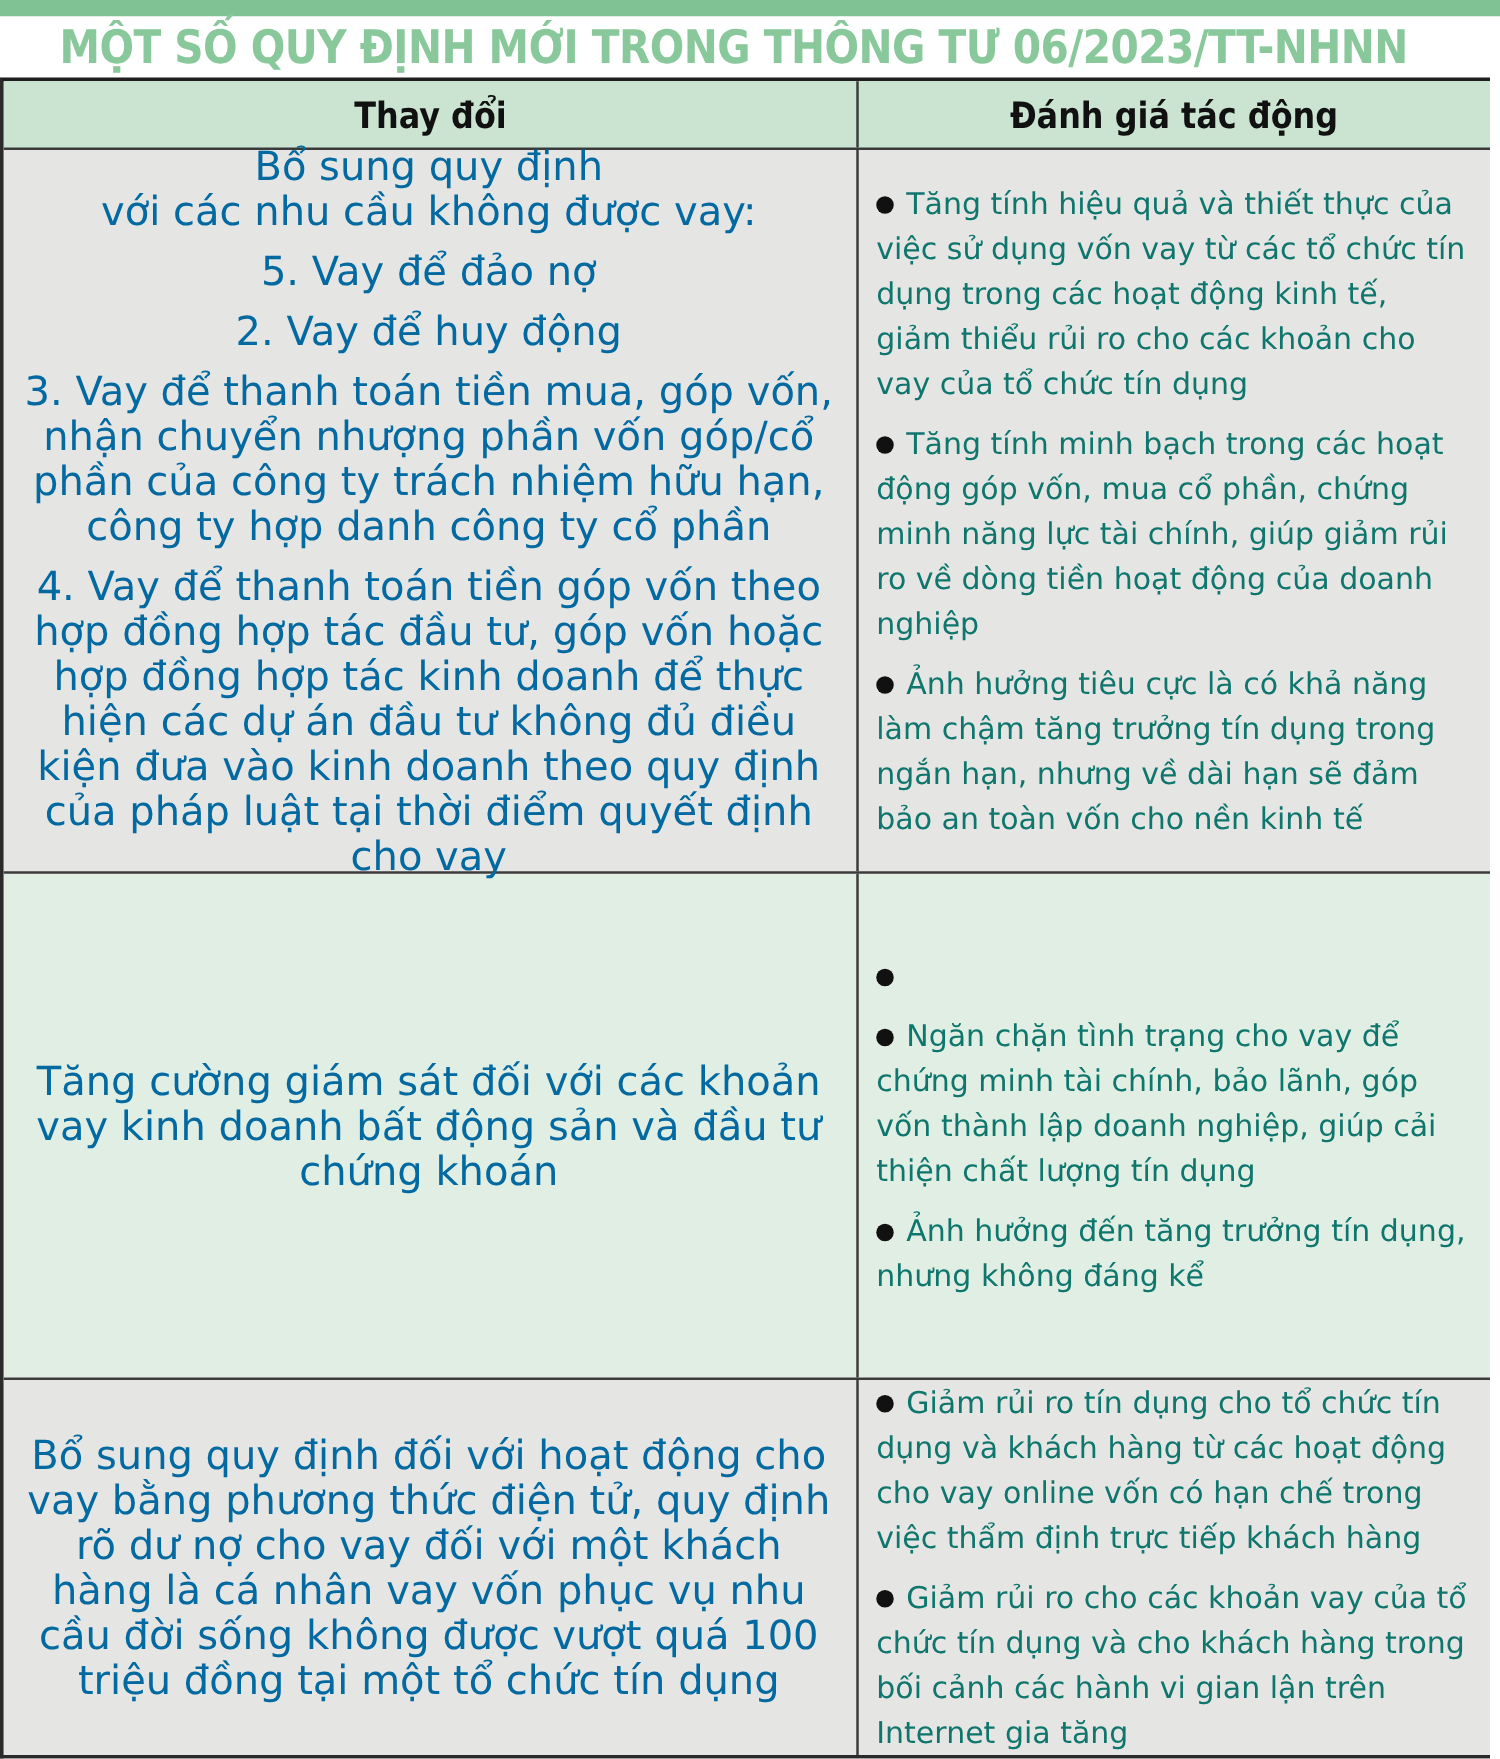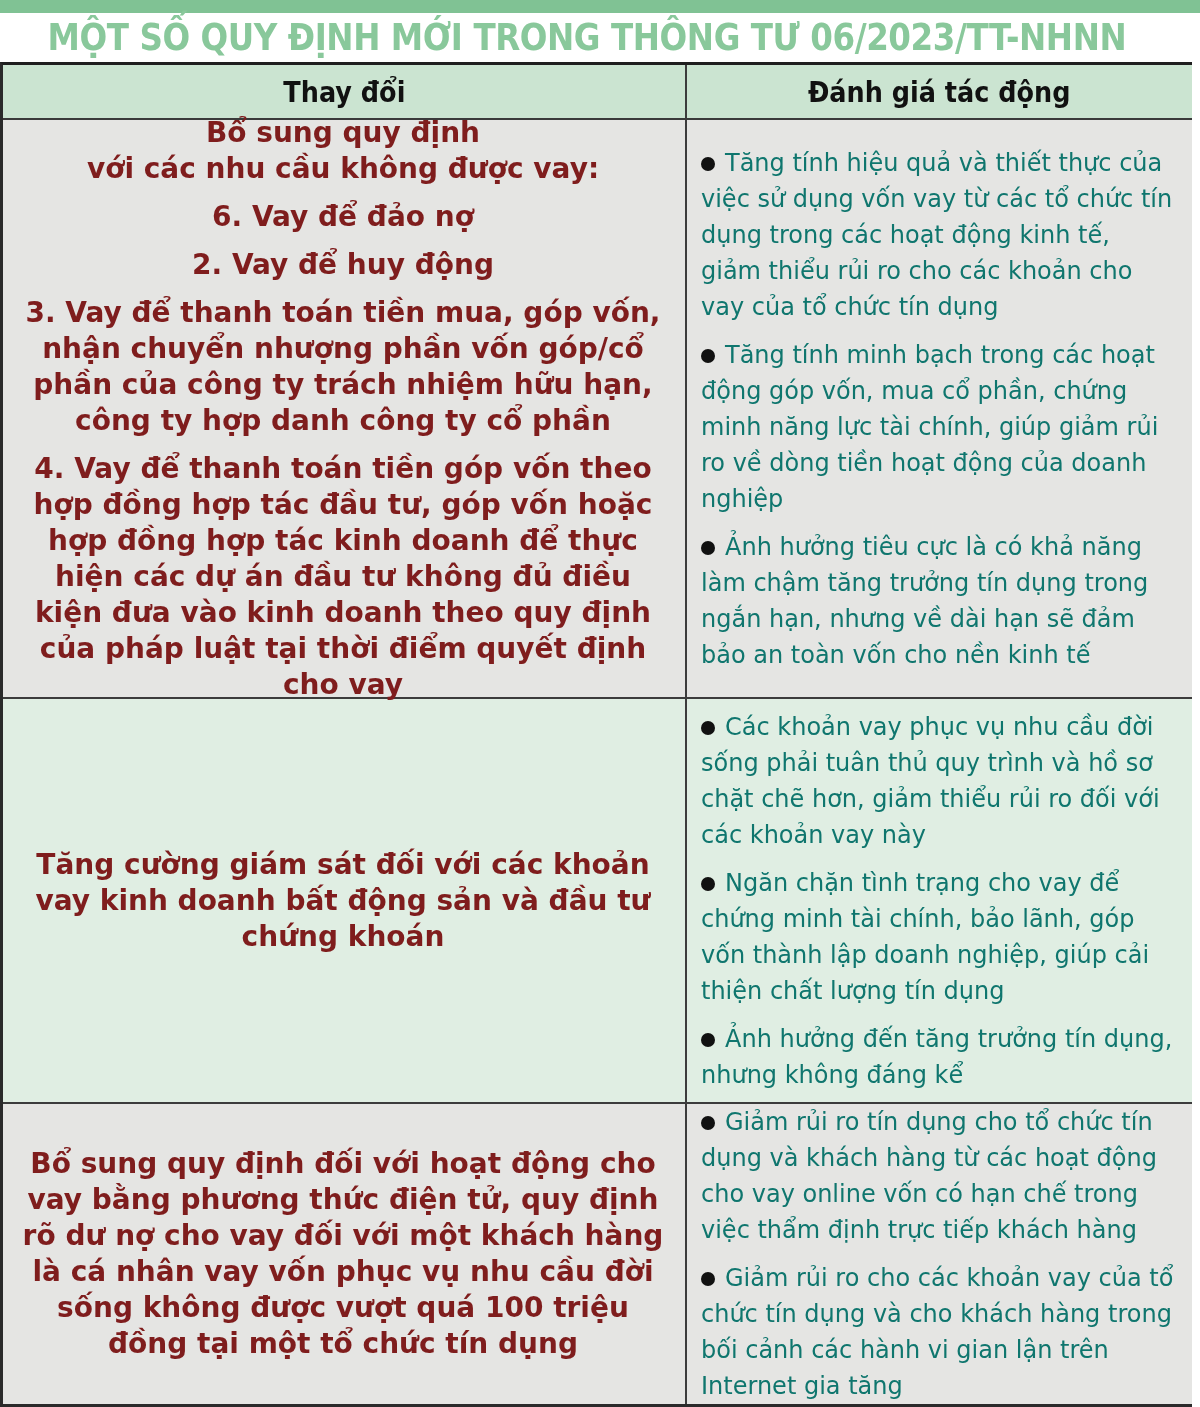--- a/index.html
+++ b/index.html
@@ -59,25 +59,24 @@
   .row1{height:577px;background:#e5e5e3;}
   .row2{height:403px;background:#e0eee3;border-top:2px solid #3c3c3c;}
   .row3{height:300px;background:#e5e5e3;border-top:2px solid #3c3c3c;}
   .td{
     display:flex;flex-direction:column;justify-content:center;
     padding:10px 16px 10px 14px;
     box-sizing:border-box;
   }
   .para{
     margin:6px 0;
-    font-size:28px;
+    font-size:32px;
     line-height:36px;
     white-space:pre-line;
-    color:#7f1d1d;
-    font-weight:bold;
+    color:#0369a1;
   }
   .impact{
     margin:6px 0;
     font-size:24px;
     line-height:36px;
     color:#0f766e;
   }
   .bullet{
     display:inline-block;
     width:14px;height:14px;
@@ -106,38 +105,38 @@
       </div>
       <div class="th col-right">
         <span class="th-text">Đánh giá tác động</span>
       </div>
     </div>
 
     <div class="trow row1">
       <div class="td col-left">
         <p class="para">Bổ sung quy định
 với các nhu cầu không được vay:</p>
-        <p class="para">6. Vay để đảo nợ</p>
+        <p class="para">5. Vay để đảo nợ</p>
         <p class="para">2. Vay để huy động</p>
         <p class="para">3. Vay để thanh toán tiền mua, góp vốn, nhận chuyển nhượng phần vốn góp/cổ phần của công ty trách nhiệm hữu hạn, công ty hợp danh công ty cổ phần</p>
         <p class="para">4. Vay để thanh toán tiền góp vốn theo hợp đồng hợp tác đầu tư, góp vốn hoặc hợp đồng hợp tác kinh doanh để thực hiện các dự án đầu tư không đủ điều kiện đưa vào kinh doanh theo quy định của pháp luật tại thời điểm quyết định cho vay</p>
       </div>
       <div class="td col-right">
         <div class="impact"><span class="bullet"></span><span>Tăng tính hiệu quả và thiết thực của việc sử dụng vốn vay từ các tổ chức tín dụng trong các hoạt động kinh tế, giảm thiểu rủi ro cho các khoản cho vay của tổ chức tín dụng</span></div>
         <div class="impact"><span class="bullet"></span><span>Tăng tính minh bạch trong các hoạt động góp vốn, mua cổ phần, chứng minh năng lực tài chính, giúp giảm rủi ro về dòng tiền hoạt động của doanh nghiệp</span></div>
         <div class="impact"><span class="bullet"></span><span>Ảnh hưởng tiêu cực là có khả năng làm chậm tăng trưởng tín dụng trong ngắn hạn, nhưng về dài hạn sẽ đảm bảo an toàn vốn cho nền kinh tế</span></div>
       </div>
     </div>
 
     <div class="trow row2">
       <div class="td col-left">
         <p class="para">Tăng cường giám sát đối với các khoản vay kinh doanh bất động sản và đầu tư chứng khoán</p>
       </div>
       <div class="td col-right">
-        <div class="impact"><span class="bullet"></span><span>Các khoản vay phục vụ nhu cầu đời sống phải tuân thủ quy trình và hồ sơ chặt chẽ hơn, giảm thiểu rủi ro đối với các khoản vay này</span></div>
+        <div class="impact"><span class="bullet"></span></div>
         <div class="impact"><span class="bullet"></span><span>Ngăn chặn tình trạng cho vay để chứng minh tài chính, bảo lãnh, góp vốn thành lập doanh nghiệp, giúp cải thiện chất lượng tín dụng</span></div>
         <div class="impact"><span class="bullet"></span><span>Ảnh hưởng đến tăng trưởng tín dụng, nhưng không đáng kể</span></div>
       </div>
     </div>
 
     <div class="trow row3">
       <div class="td col-left">
         <p class="para">Bổ sung quy định đối với hoạt động cho vay bằng phương thức điện tử, quy định rõ dư nợ cho vay đối với một khách hàng là cá nhân vay vốn phục vụ nhu cầu đời sống không được vượt quá 100 triệu đồng tại một tổ chức tín dụng</p>
       </div>
       <div class="td col-right">

